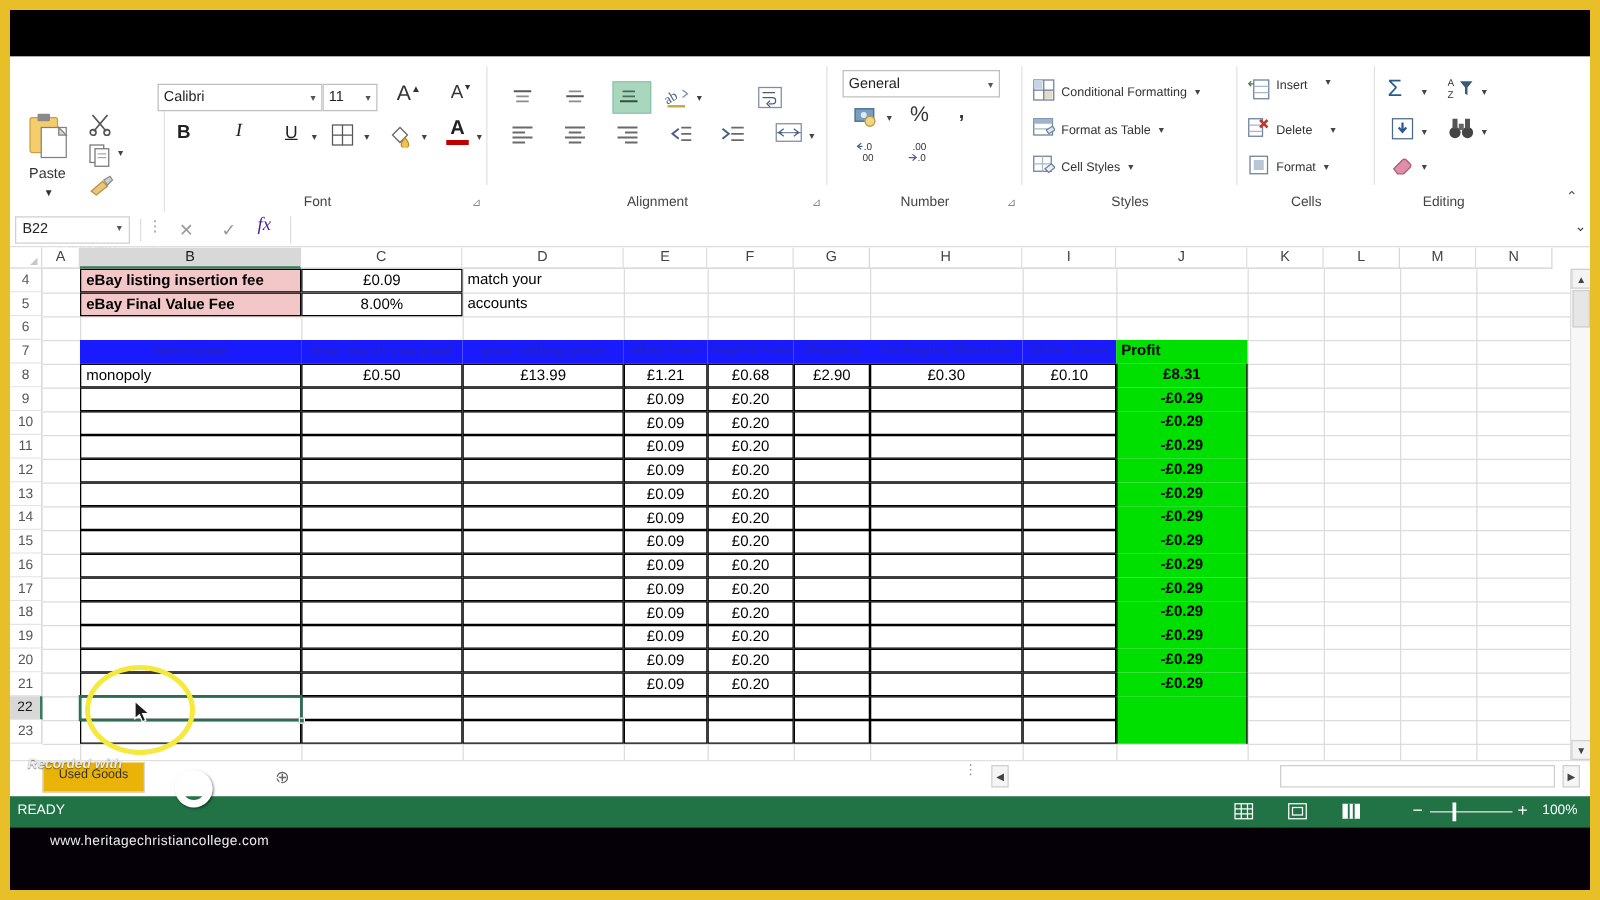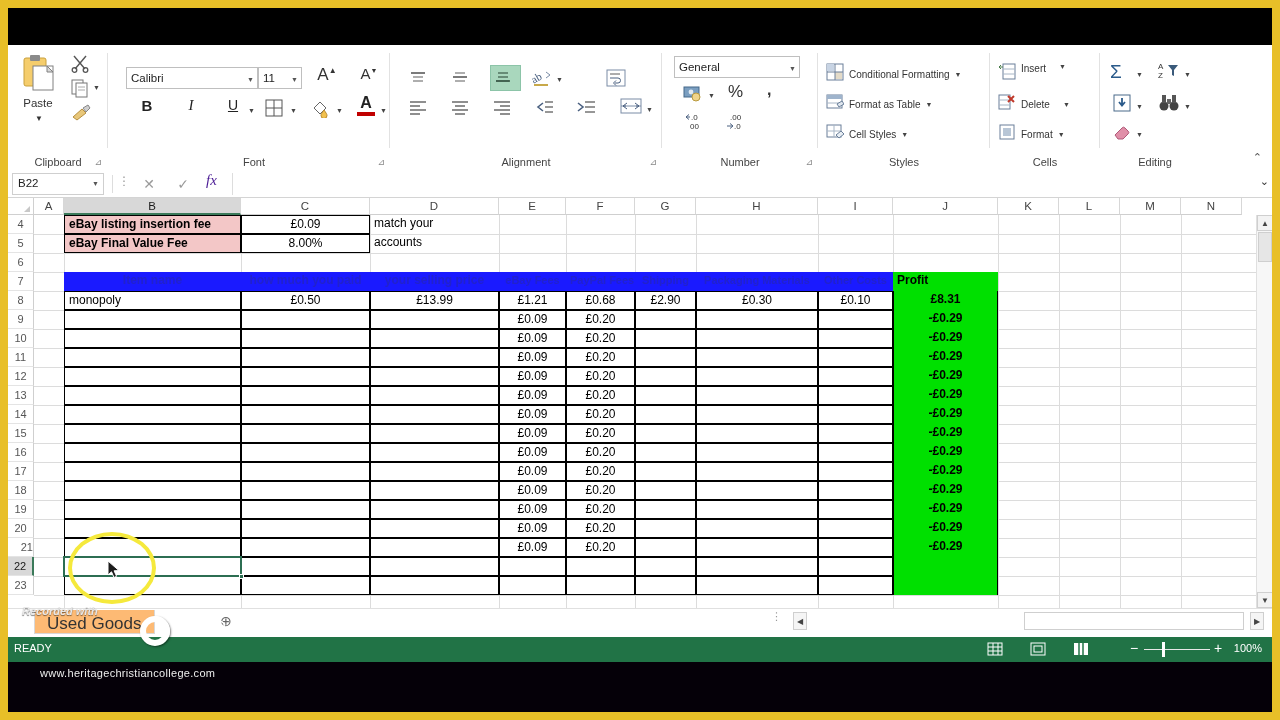--- a/index.html
+++ b/index.html
@@ -138,21 +138,21 @@
   
   .vscroll { position:absolute; right:0; top:17px; width:16px; bottom:0; background:#f7f7f7; border-left:1px solid #e0e0e0;}
   .vsb-btn { position:absolute; left:0; width:16px; height:16px; border:1px solid #cfcfcf; background:#f3f3f3;
              display:flex;align-items:center;justify-content:center;font-size:8px;color:#444;}
   .vsb-thumb { position:absolute; left:1px; top:17px; width:14px; height:30px; background:#e6e6e6; border:1px solid #cfcfcf;}
 
   
   .tabbar { position:relative; width:100%; height:26px; background:#fff; border-top:1px solid #e0e0e0;}
   .sheettab {
     position:absolute; left:26px; top:1px; height:24px; padding:4px 12px;
-    font-size:17px; color:#333; background:#fdba74; border:1px solid #d8d8d8; border-top:none;
+    font-size:10px; color:#333; background:#eab308; border:1px solid #d8d8d8; border-top:none;
   }
   .addsheet { position:absolute; top:4px; font-size:14px; color:#666;}
   .hsb { position:absolute; right:28px; top:3px; height:18px; width:220px; border:1px solid #cfcfcf; background:#fff;}
   .hsb-left { position:absolute; left:785px; top:3px; width:14px; height:18px; border:1px solid #cfcfcf;
               background:#f5f5f5; display:flex;align-items:center;justify-content:center; font-size:8px;color:#444;}
   .hsb-right{ position:absolute; right:8px; top:3px; width:14px; height:18px; border:1px solid #cfcfcf;
               background:#f5f5f5; display:flex;align-items:center;justify-content:center; font-size:8px;color:#444;}
   .tab-dots { position:absolute; left:763px; top:5px; font-size:11px; color:#999; line-height:5px;}
 
   
@@ -182,21 +182,21 @@
 </style>
 </head>
 <body>
 
 <div id="screen">
 
   <div id="excel">
 
     <div class="ribbon">
 
-      <div class="rgroup" style="left:0;width:100px;">
+      <div class="rgroup" style="left:0;width:124px;margin-top:36px;">
         <div class="paste-icon">
           <svg width="40" height="42" viewBox="0 0 40 42">
             <rect x="6" y="5" width="22" height="28" rx="2" fill="#f5cd6c" stroke="#c9a03c"></rect>
             <rect x="12" y="2" width="10" height="6" rx="1" fill="#8a8a8a"></rect>
             <rect x="15" y="13" width="20" height="24" fill="#ffffff" stroke="#808080"></rect>
             <path d="M29 13 L35 19 L29 19 Z" fill="#d8d8d8" stroke="#808080"></path>
           </svg>
         </div>
         <div class="paste-text">Paste</div>
         <div class="paste-caret">▼</div>
@@ -577,21 +577,21 @@
         <div class="rowhdr" style="top:133px;height:19px;line-height:19px;">11</div>
         <div class="rowhdr" style="top:152px;height:19px;line-height:19px;">12</div>
         <div class="rowhdr" style="top:171px;height:19px;line-height:19px;">13</div>
         <div class="rowhdr" style="top:190px;height:19px;line-height:19px;">14</div>
         <div class="rowhdr" style="top:209px;height:19px;line-height:19px;">15</div>
         <div class="rowhdr" style="top:228px;height:19px;line-height:19px;">16</div>
         <div class="rowhdr" style="top:247px;height:19px;line-height:19px;">17</div>
         <div class="rowhdr" style="top:266px;height:19px;line-height:19px;">18</div>
         <div class="rowhdr" style="top:285px;height:19px;line-height:19px;">19</div>
         <div class="rowhdr" style="top:304px;height:19px;line-height:19px;">20</div>
-        <div class="rowhdr" style="top:323px;height:19px;line-height:19px;text-align:right;">21</div>
+        <div class="rowhdr" style="top:323px;height:19px;line-height:19px;">21</div>
         <div class="rowhdr sel" style="top:342px;height:19px;line-height:19px;">22</div>
         <div class="rowhdr" style="top:361px;height:19px;line-height:19px;">23</div>
       </div>
 
       <div class="cellarea">
 
         <div class="gridline-v" style="left:30px;top:0;bottom:0;"></div>
         <div class="gridline-v" style="left:207px;top:0;bottom:0;"></div>
         <div class="gridline-v" style="left:336px;top:0;bottom:0;"></div>
         <div class="gridline-v" style="left:465px;top:0;bottom:0;"></div>

